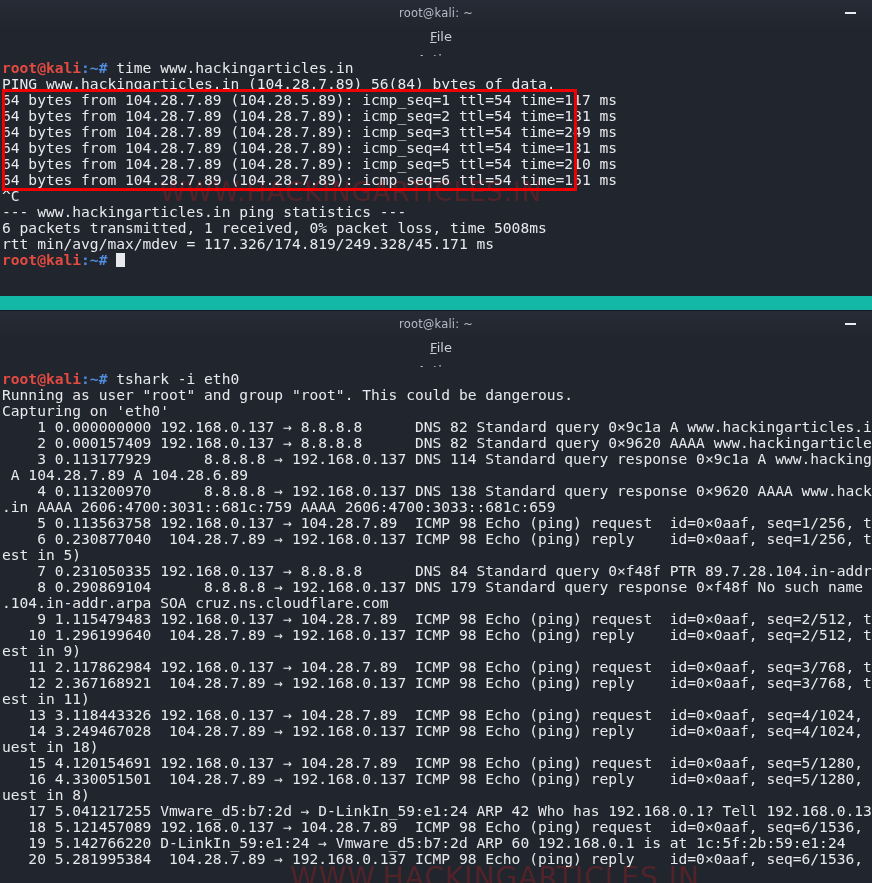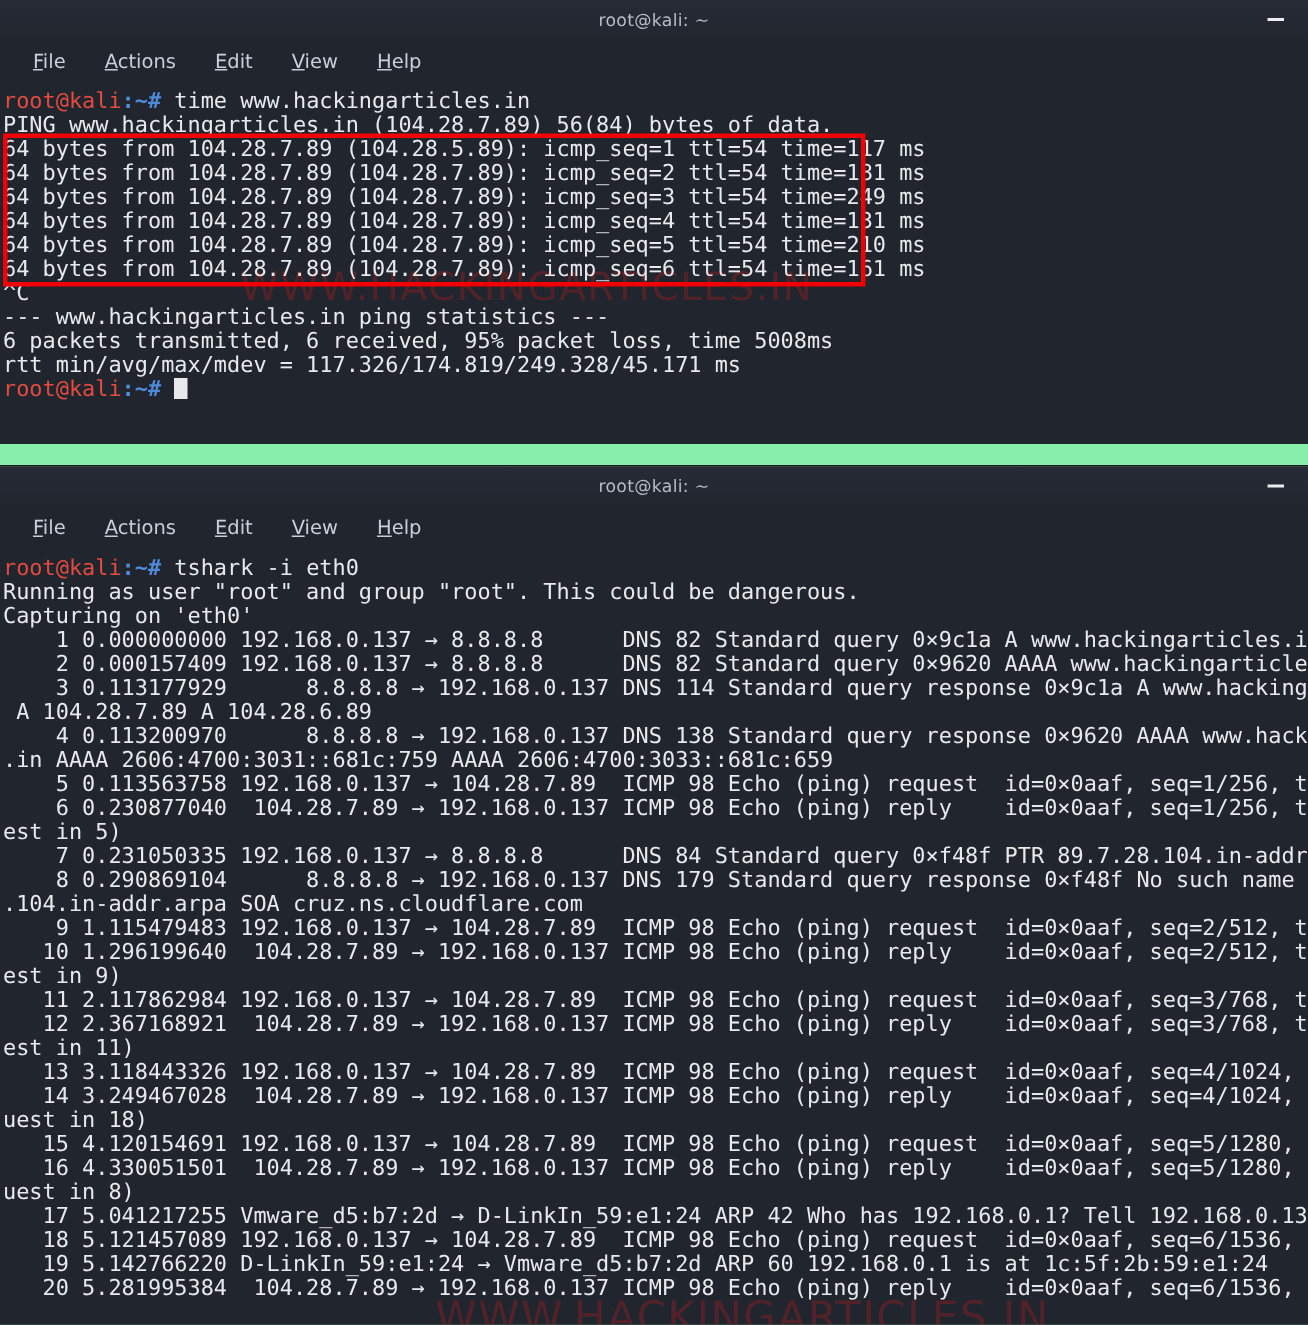--- a/index.html
+++ b/index.html
@@ -10,21 +10,21 @@
   body {
     width: 872px;
     height: 883px;
     overflow: hidden;
     font-family: "DejaVu Sans Mono", monospace;
   }
   .screen {
     position: relative;
     width: 872px;
     height: 883px;
-    background: #86efac;
+    background: #14b8a6;
   }
 
   
   .window {
     position: absolute;
     left: 0;
     width: 872px;
     background: #21252e;
     overflow: hidden;
   }
@@ -64,20 +64,21 @@
     background: #e9ecf1;
   }
 
   .menubar {
     height: 30px;
     display: flex;
     align-items: center;
     padding-left: 10px;
     gap: 2px;
     background: #21252e;
+    flex-direction: column;
   }
   .menu-item {
     font-family: "DejaVu Sans", sans-serif;
     font-size: 13px;
     color: #c9ced8;
     padding: 3px 12px;
     cursor: default;
     white-space: nowrap;
   }
   .menu-item .mn {
@@ -97,21 +98,21 @@
     margin: 0;
     font-family: "DejaVu Sans Mono", monospace;
     font-size: 14.6px;
     line-height: 16.02px;
     color: #e8e9ec;
     white-space: pre;
     position: relative;
     z-index: 2;
     letter-spacing: 0px;
   }
-  pre.term .u   { color: #e24b41; font-weight: normal; }   
+  pre.term .u   { color: #e24b41; font-weight: bold; }   
   pre.term .p   { color: #4f8bd8; font-weight: bold; }   
   pre.term .cursor {
     display: inline-block;
     width: 8.8px;
     height: 14px;
     background: #e8e9ec;
     vertical-align: -2px;
   }
 
   
@@ -185,21 +186,21 @@
       <pre class="term"><span class="u">root@kali</span><span class="p">:~#</span><span> time www.hackingarticles.in</span>
 <span>PING www.hackingarticles.in (104.28.7.89) 56(84) bytes of data.</span>
 <span>64 bytes from 104.28.7.89 (104.28.5.89): icmp_seq=1 ttl=54 time=117 ms</span>
 <span>64 bytes from 104.28.7.89 (104.28.7.89): icmp_seq=2 ttl=54 time=181 ms</span>
 <span>64 bytes from 104.28.7.89 (104.28.7.89): icmp_seq=3 ttl=54 time=249 ms</span>
 <span>64 bytes from 104.28.7.89 (104.28.7.89): icmp_seq=4 ttl=54 time=131 ms</span>
 <span>64 bytes from 104.28.7.89 (104.28.7.89): icmp_seq=5 ttl=54 time=210 ms</span>
 <span>64 bytes from 104.28.7.89 (104.28.7.89): icmp_seq=6 ttl=54 time=161 ms</span>
 <span>^C</span>
 <span>--- www.hackingarticles.in ping statistics ---</span>
-<span>6 packets transmitted, 6 received, 95% packet loss, time 5008ms</span>
+<span>6 packets transmitted, 1 received, 0% packet loss, time 5008ms</span>
 <span>rtt min/avg/max/mdev = 117.326/174.819/249.328/45.171 ms</span>
 <span class="u">root@kali</span><span class="p">:~#</span> <span class="cursor"></span></pre>
     </div>
 
     <div class="highlight-box" style="left:2px; top:89px; width:575px; height:102px;"></div>
   </div>
 
   <div class="gapline"></div>
 
   <div class="window" id="window-bottom">

